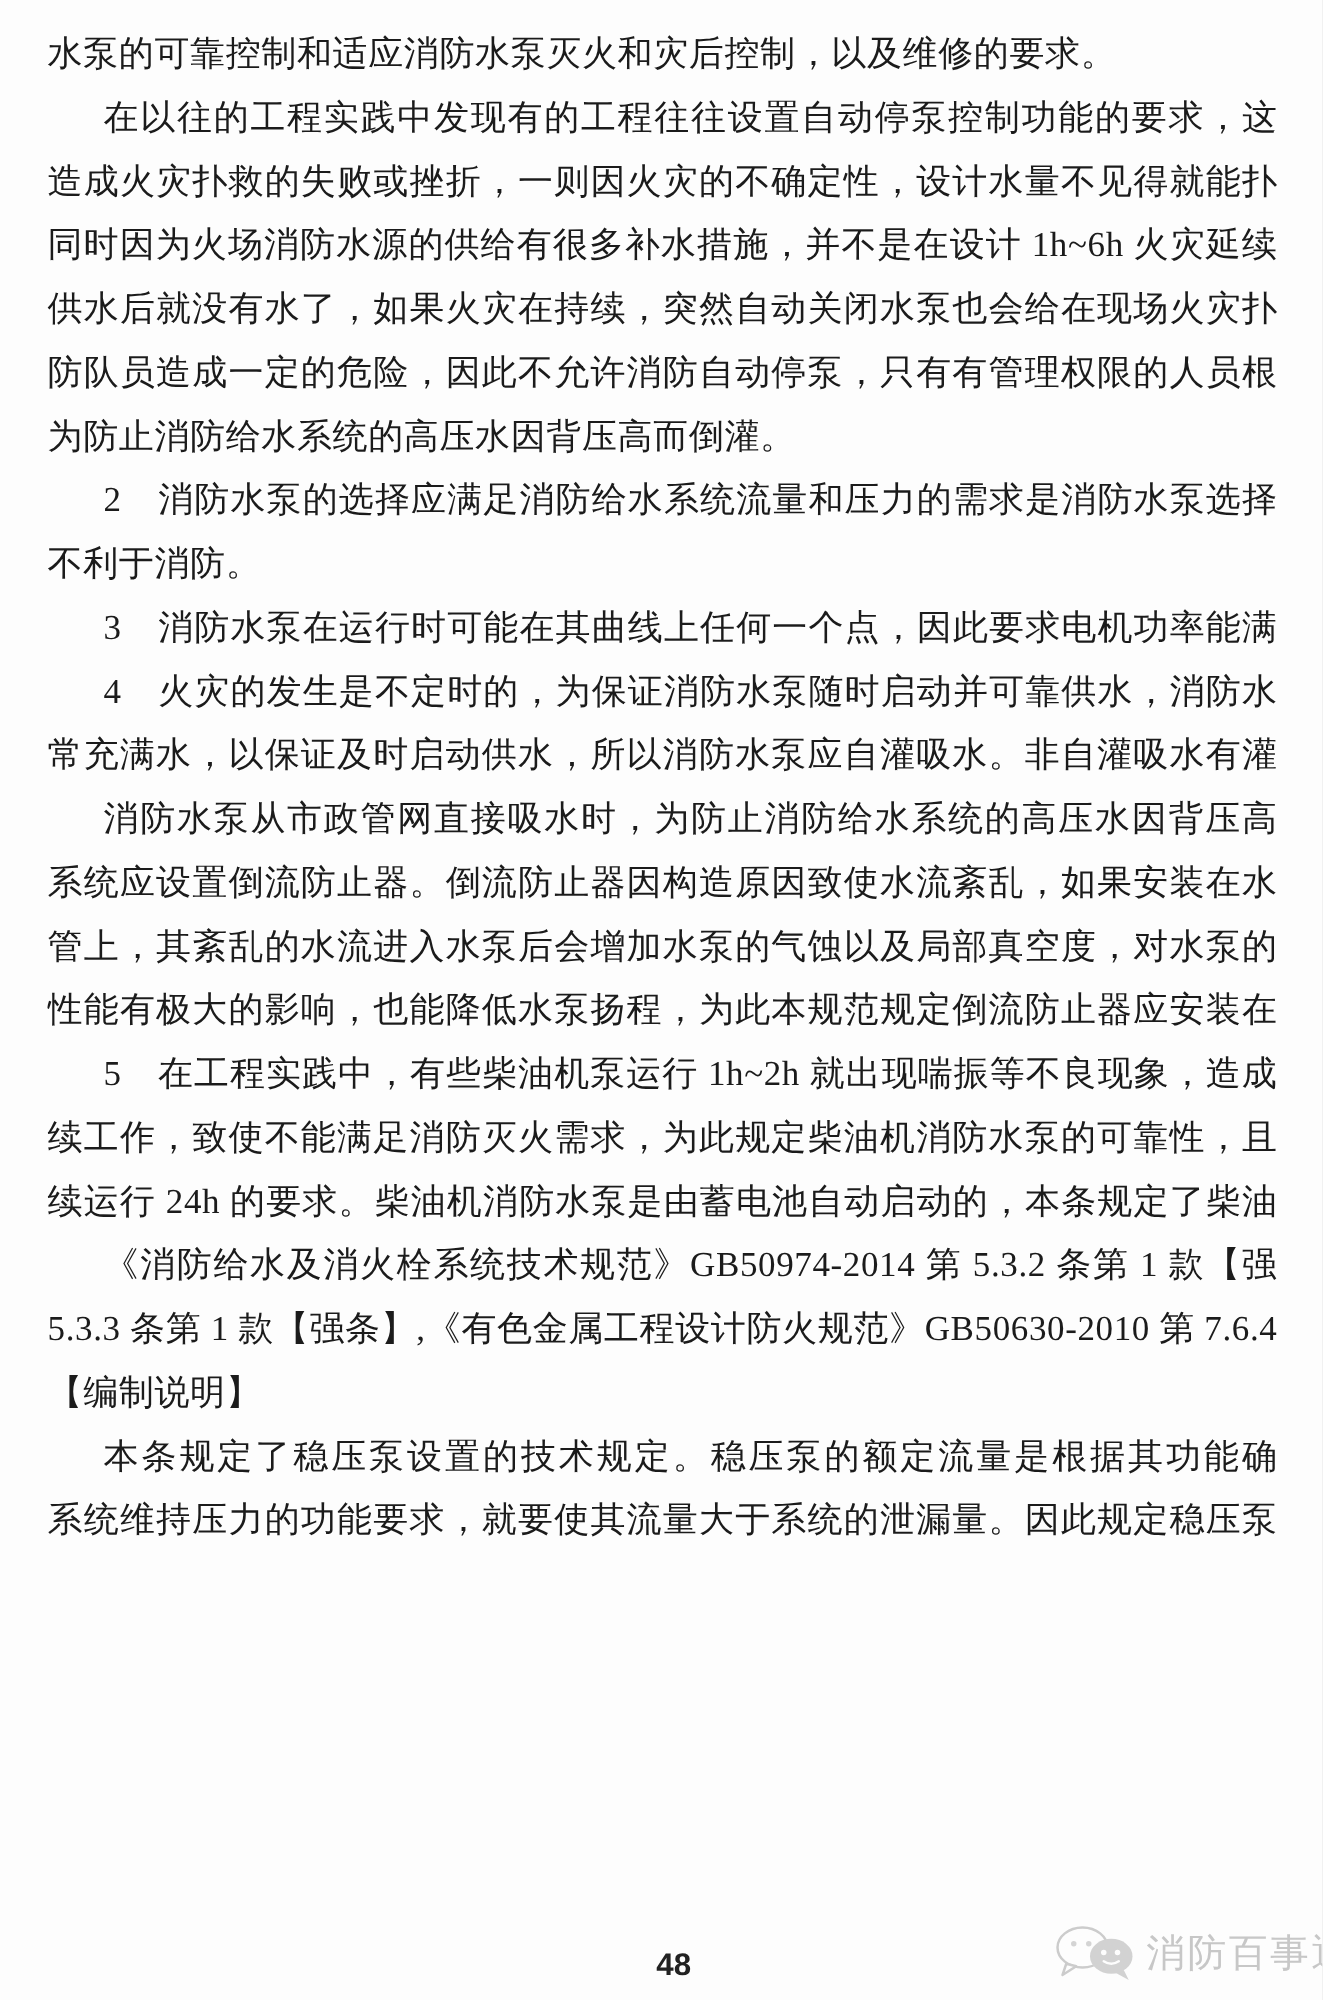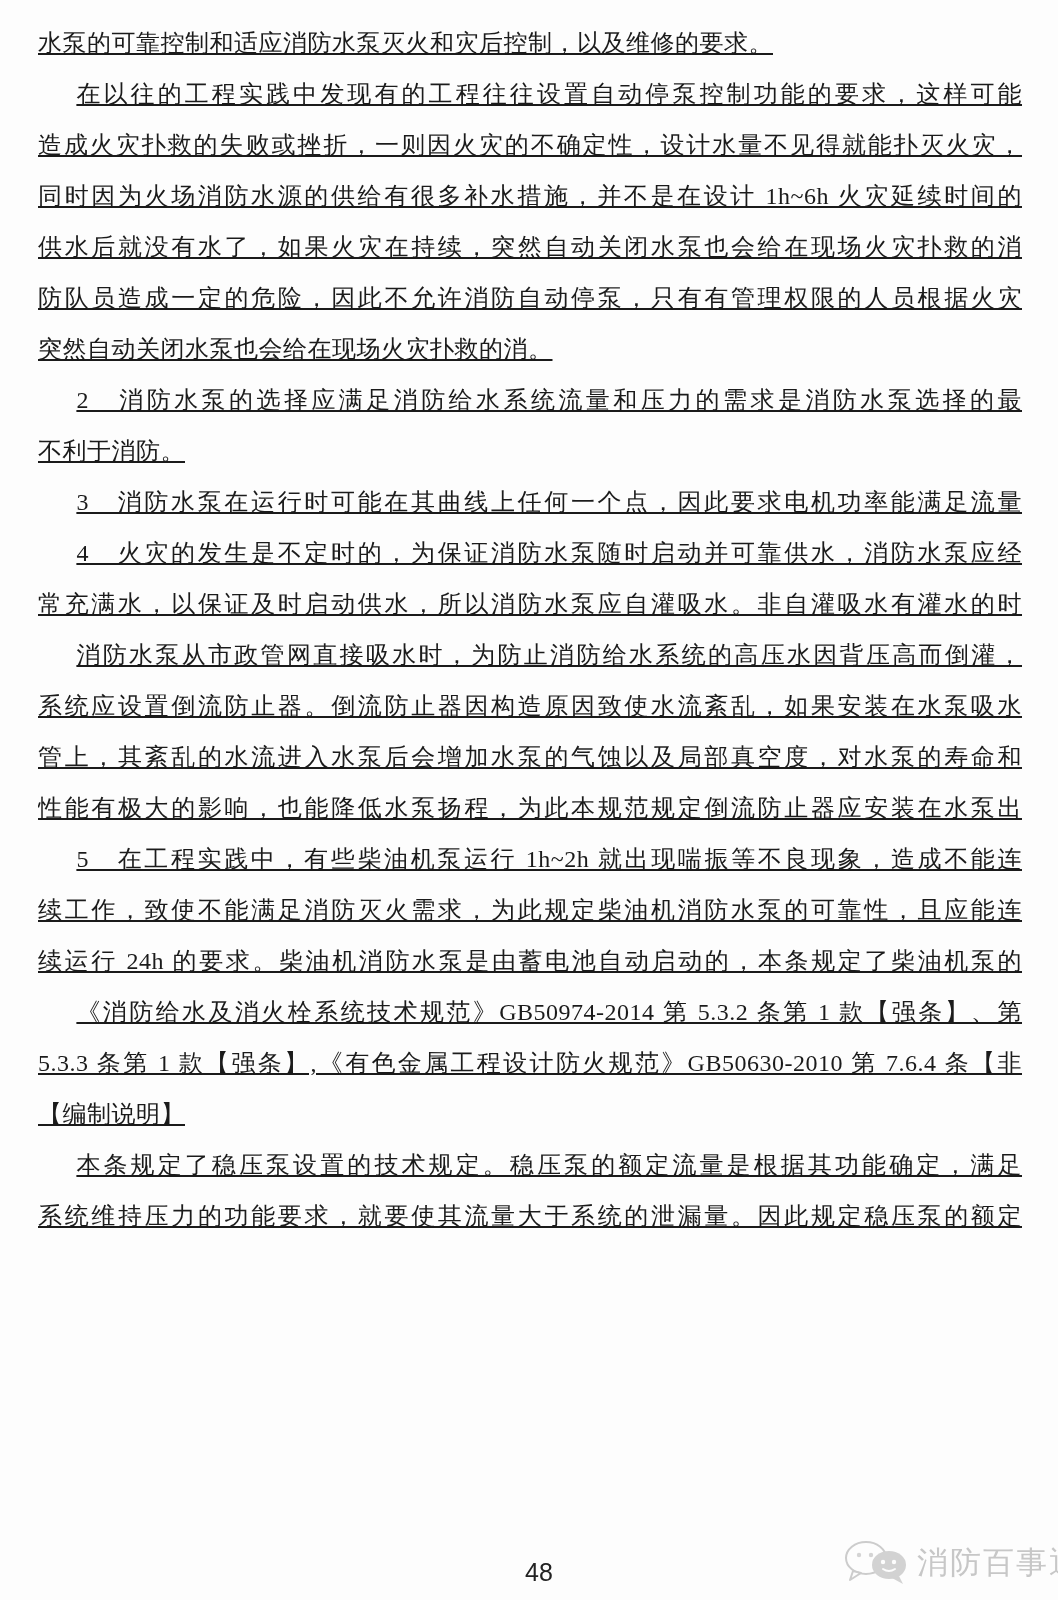--- a/index.html
+++ b/index.html
@@ -17,45 +17,44 @@
     font-family: "Liberation Serif", "DejaVu Serif", serif;
     overflow: hidden;
   }
   .doc {
     position: absolute;
     left: 38px;
     right: 36px;
     top: 18px;
   }
   .line {
-    font-size: 24px;
+    font-size: 28px;
     line-height: 51px;
     height: 51px;
     overflow: hidden;
     text-align: left;
     letter-spacing: 0.5px;
-    text-decoration: underline;
   }
   .line.just {
     text-align: justify;
     text-align-last: justify;
   }
   .line.indent {
     text-indent: 1.6em;
   }
   .footer {
     position: absolute;
     left: 0;
     right: 0;
     top: 1558px;
     text-align: center;
   }
   .pagenum {
     font-family: "Liberation Sans", "DejaVu Sans", sans-serif;
-    font-weight: normal;
+    font-weight: bold;
     font-size: 25px;
     color: #222;
     margin-left: 20px;
   }
   .watermark {
     position: absolute;
     left: 843px;
     top: 1538px;
     display: flex;
     align-items: center;
@@ -78,21 +77,21 @@
 
 <div class="page">
 
   <div class="doc" id="doc-body">
       <div class="line">水泵的可靠控制和适应消防水泵灭火和灾后控制，以及维修的要求。</div>
       <div class="line indent just">在以往的工程实践中发现有的工程往往设置自动停泵控制功能的要求，这样可能</div>
       <div class="line just">造成火灾扑救的失败或挫折，一则因火灾的不确定性，设计水量不见得就能扑灭火灾，</div>
       <div class="line just">同时因为火场消防水源的供给有很多补水措施，并不是在设计 1h~6h 火灾延续时间的</div>
       <div class="line just">供水后就没有水了，如果火灾在持续，突然自动关闭水泵也会给在现场火灾扑救的消</div>
       <div class="line just">防队员造成一定的危险，因此不允许消防自动停泵，只有有管理权限的人员根据火灾</div>
-      <div class="line">突然自动关闭水泵也会给在现场火灾扑救的消。</div>
+      <div class="line">为防止消防给水系统的高压水因背压高而倒灌。</div>
       <div class="line indent just">2　消防水泵的选择应满足消防给水系统流量和压力的需求是消防水泵选择的最</div>
       <div class="line">不利于消防。</div>
       <div class="line indent just">3　消防水泵在运行时可能在其曲线上任何一个点，因此要求电机功率能满足流量</div>
       <div class="line indent just">4　火灾的发生是不定时的，为保证消防水泵随时启动并可靠供水，消防水泵应经</div>
       <div class="line just">常充满水，以保证及时启动供水，所以消防水泵应自灌吸水。非自灌吸水有灌水的时</div>
       <div class="line indent just">消防水泵从市政管网直接吸水时，为防止消防给水系统的高压水因背压高而倒灌，</div>
       <div class="line just">系统应设置倒流防止器。倒流防止器因构造原因致使水流紊乱，如果安装在水泵吸水</div>
       <div class="line just">管上，其紊乱的水流进入水泵后会增加水泵的气蚀以及局部真空度，对水泵的寿命和</div>
       <div class="line just">性能有极大的影响，也能降低水泵扬程，为此本规范规定倒流防止器应安装在水泵出</div>
       <div class="line indent just">5　在工程实践中，有些柴油机泵运行 1h~2h 就出现喘振等不良现象，造成不能连</div>

